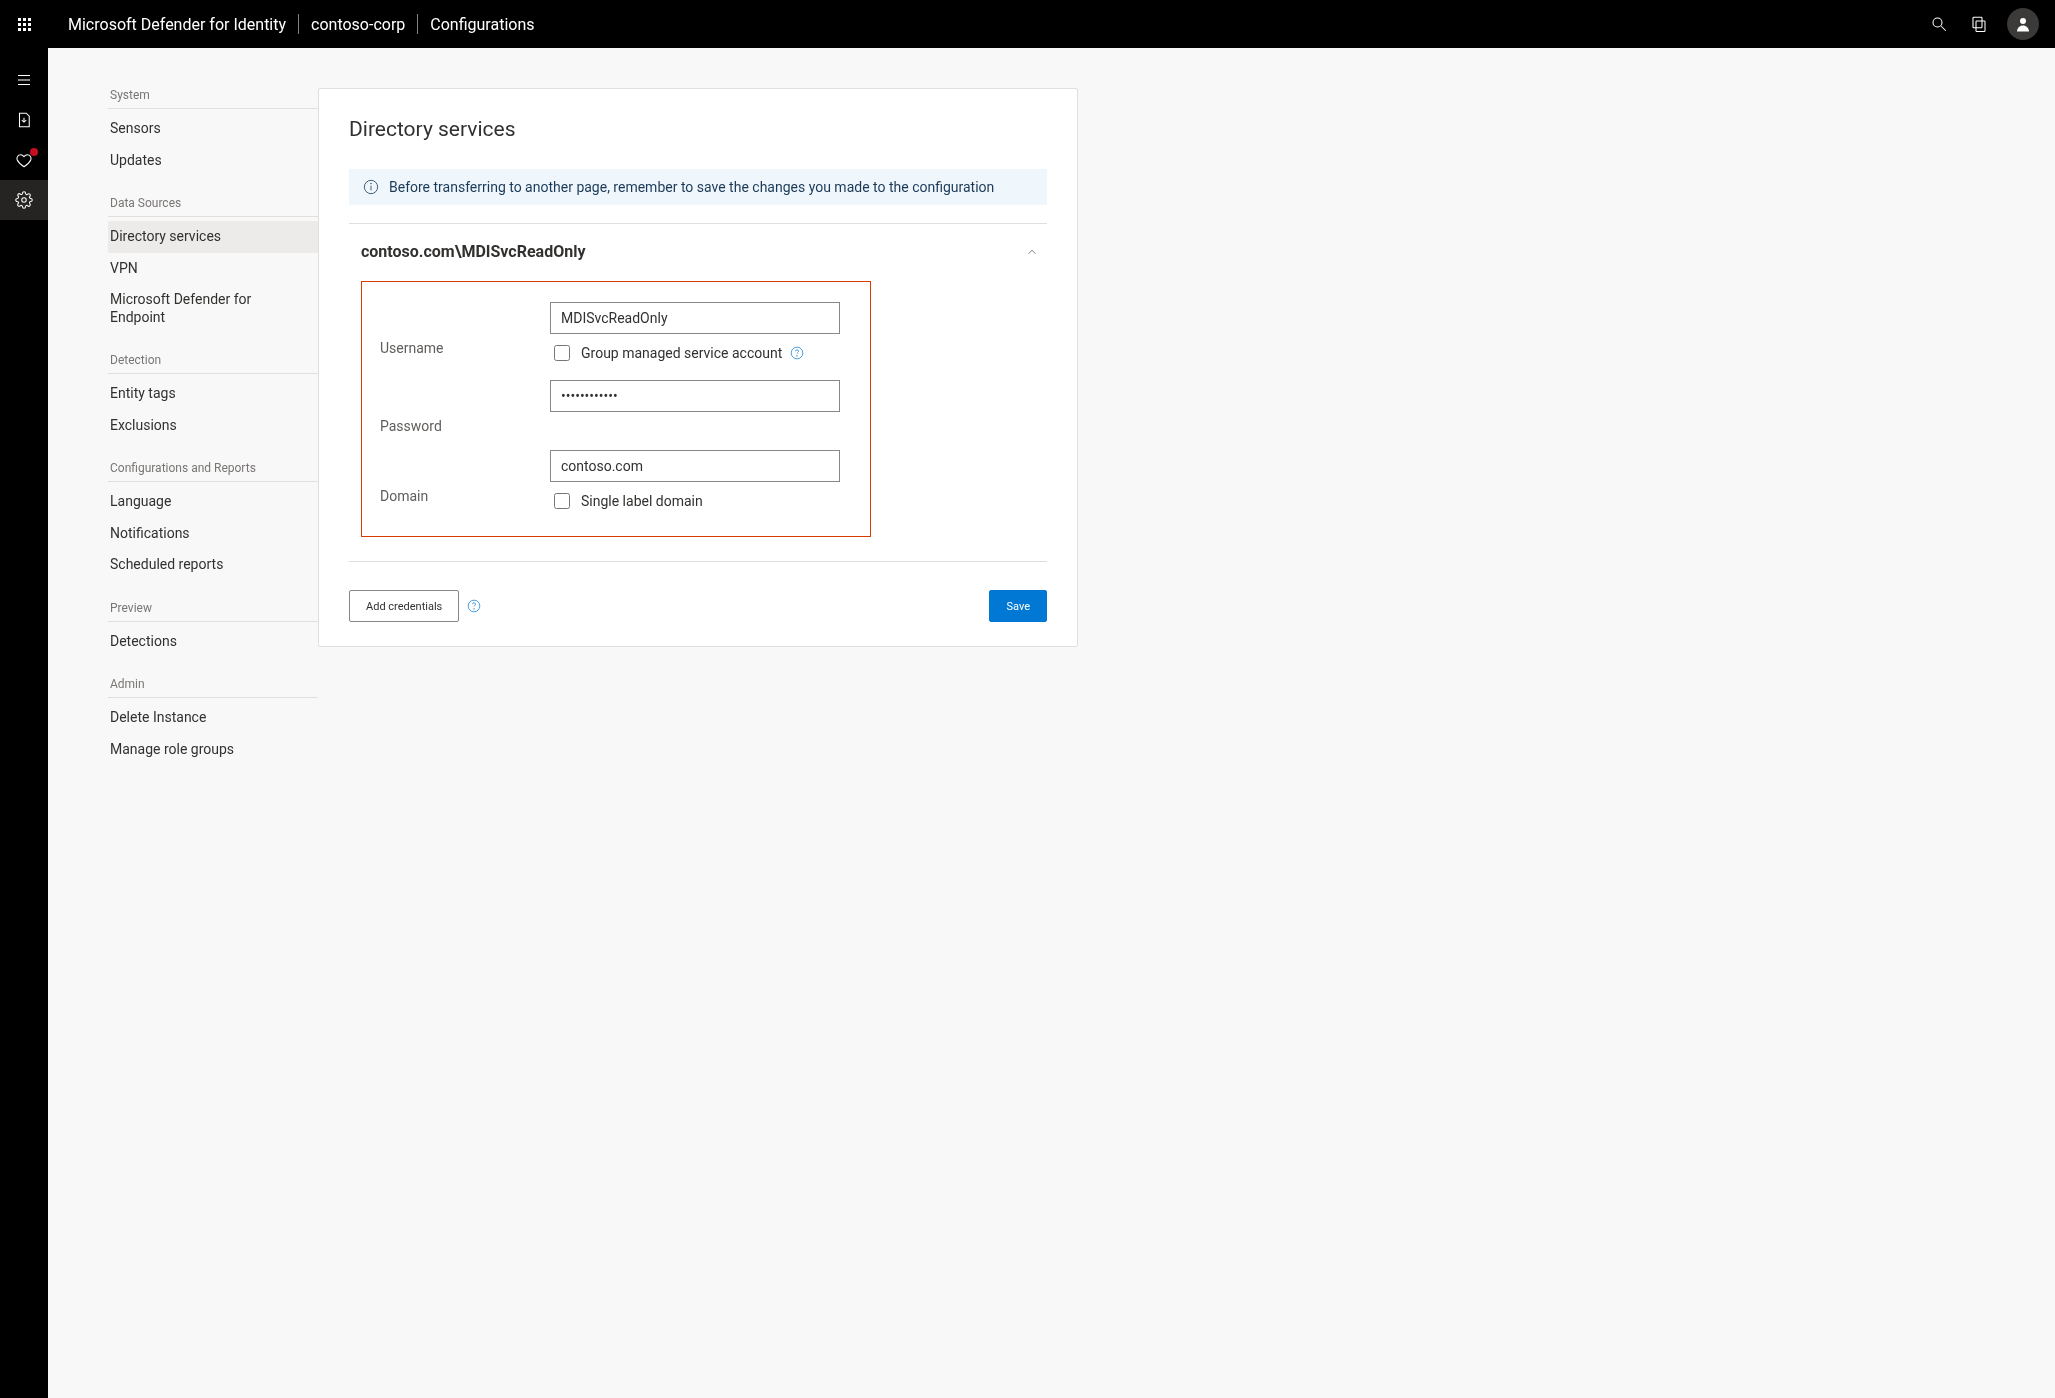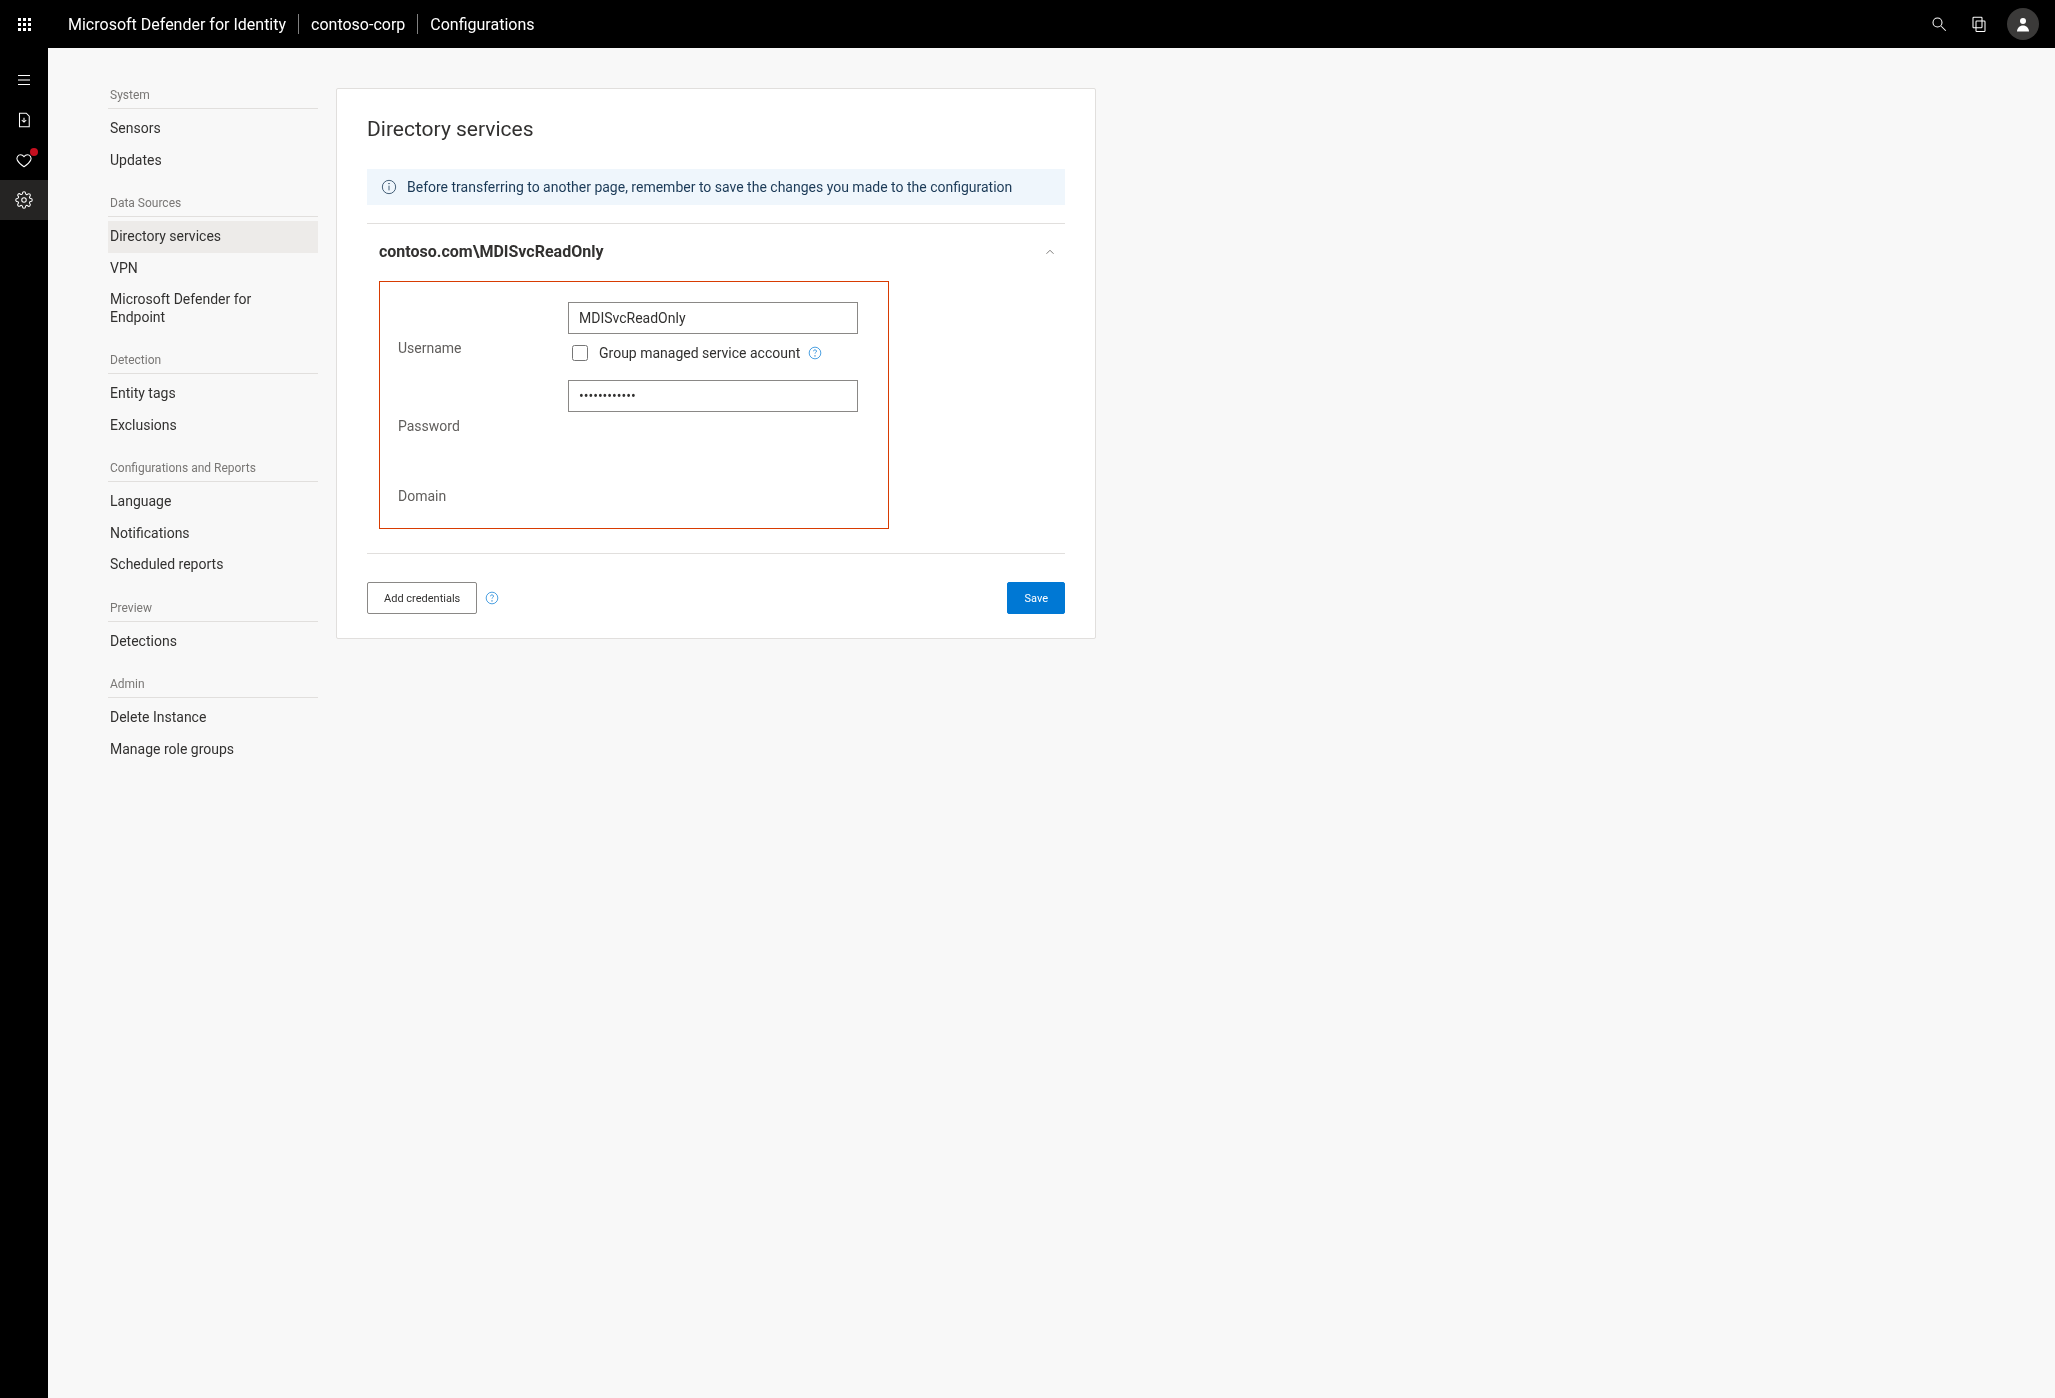--- a/index.html
+++ b/index.html
@@ -99,21 +99,20 @@
   
   .page {
     padding-top: var(--topbar-h);
     padding-left: var(--leftrail-w);
     min-height: 100%;
     background: var(--bg-page);
   }
   .page-inner {
     display: flex;
     padding: 40px 0 40px 60px;
-    gap: 18px;
   }
 
   
   .sidenav {
     width: var(--sidebar-w);
     flex: 0 0 var(--sidebar-w);
     font-size: 14px;
   }
   .sidenav-group { margin-bottom: 20px; }
   .sidenav-header {
@@ -391,20 +390,27 @@
 
             <div class="form-row">
               <div class="form-label">Password</div>
               <div class="form-field">
                 <input type="password" value="••••••••••••" style="">
               </div>
             </div>
 
             <div class="form-row">
               <div class="form-label">Domain</div>
+              <div class="form-field">
+                <input type="text" value="contoso.com" style="">
+                <label class="form-check">
+                  <input type="checkbox" style="">
+                  <span>Single label domain</span>
+                </label>
+              </div>
             </div>
 
           </div>
 
           <div class="acc-footer"></div>
         </div>
 
         <div class="action-row">
           <div class="action-left">
             <button class="btn btn-outline">Add credentials</button>

